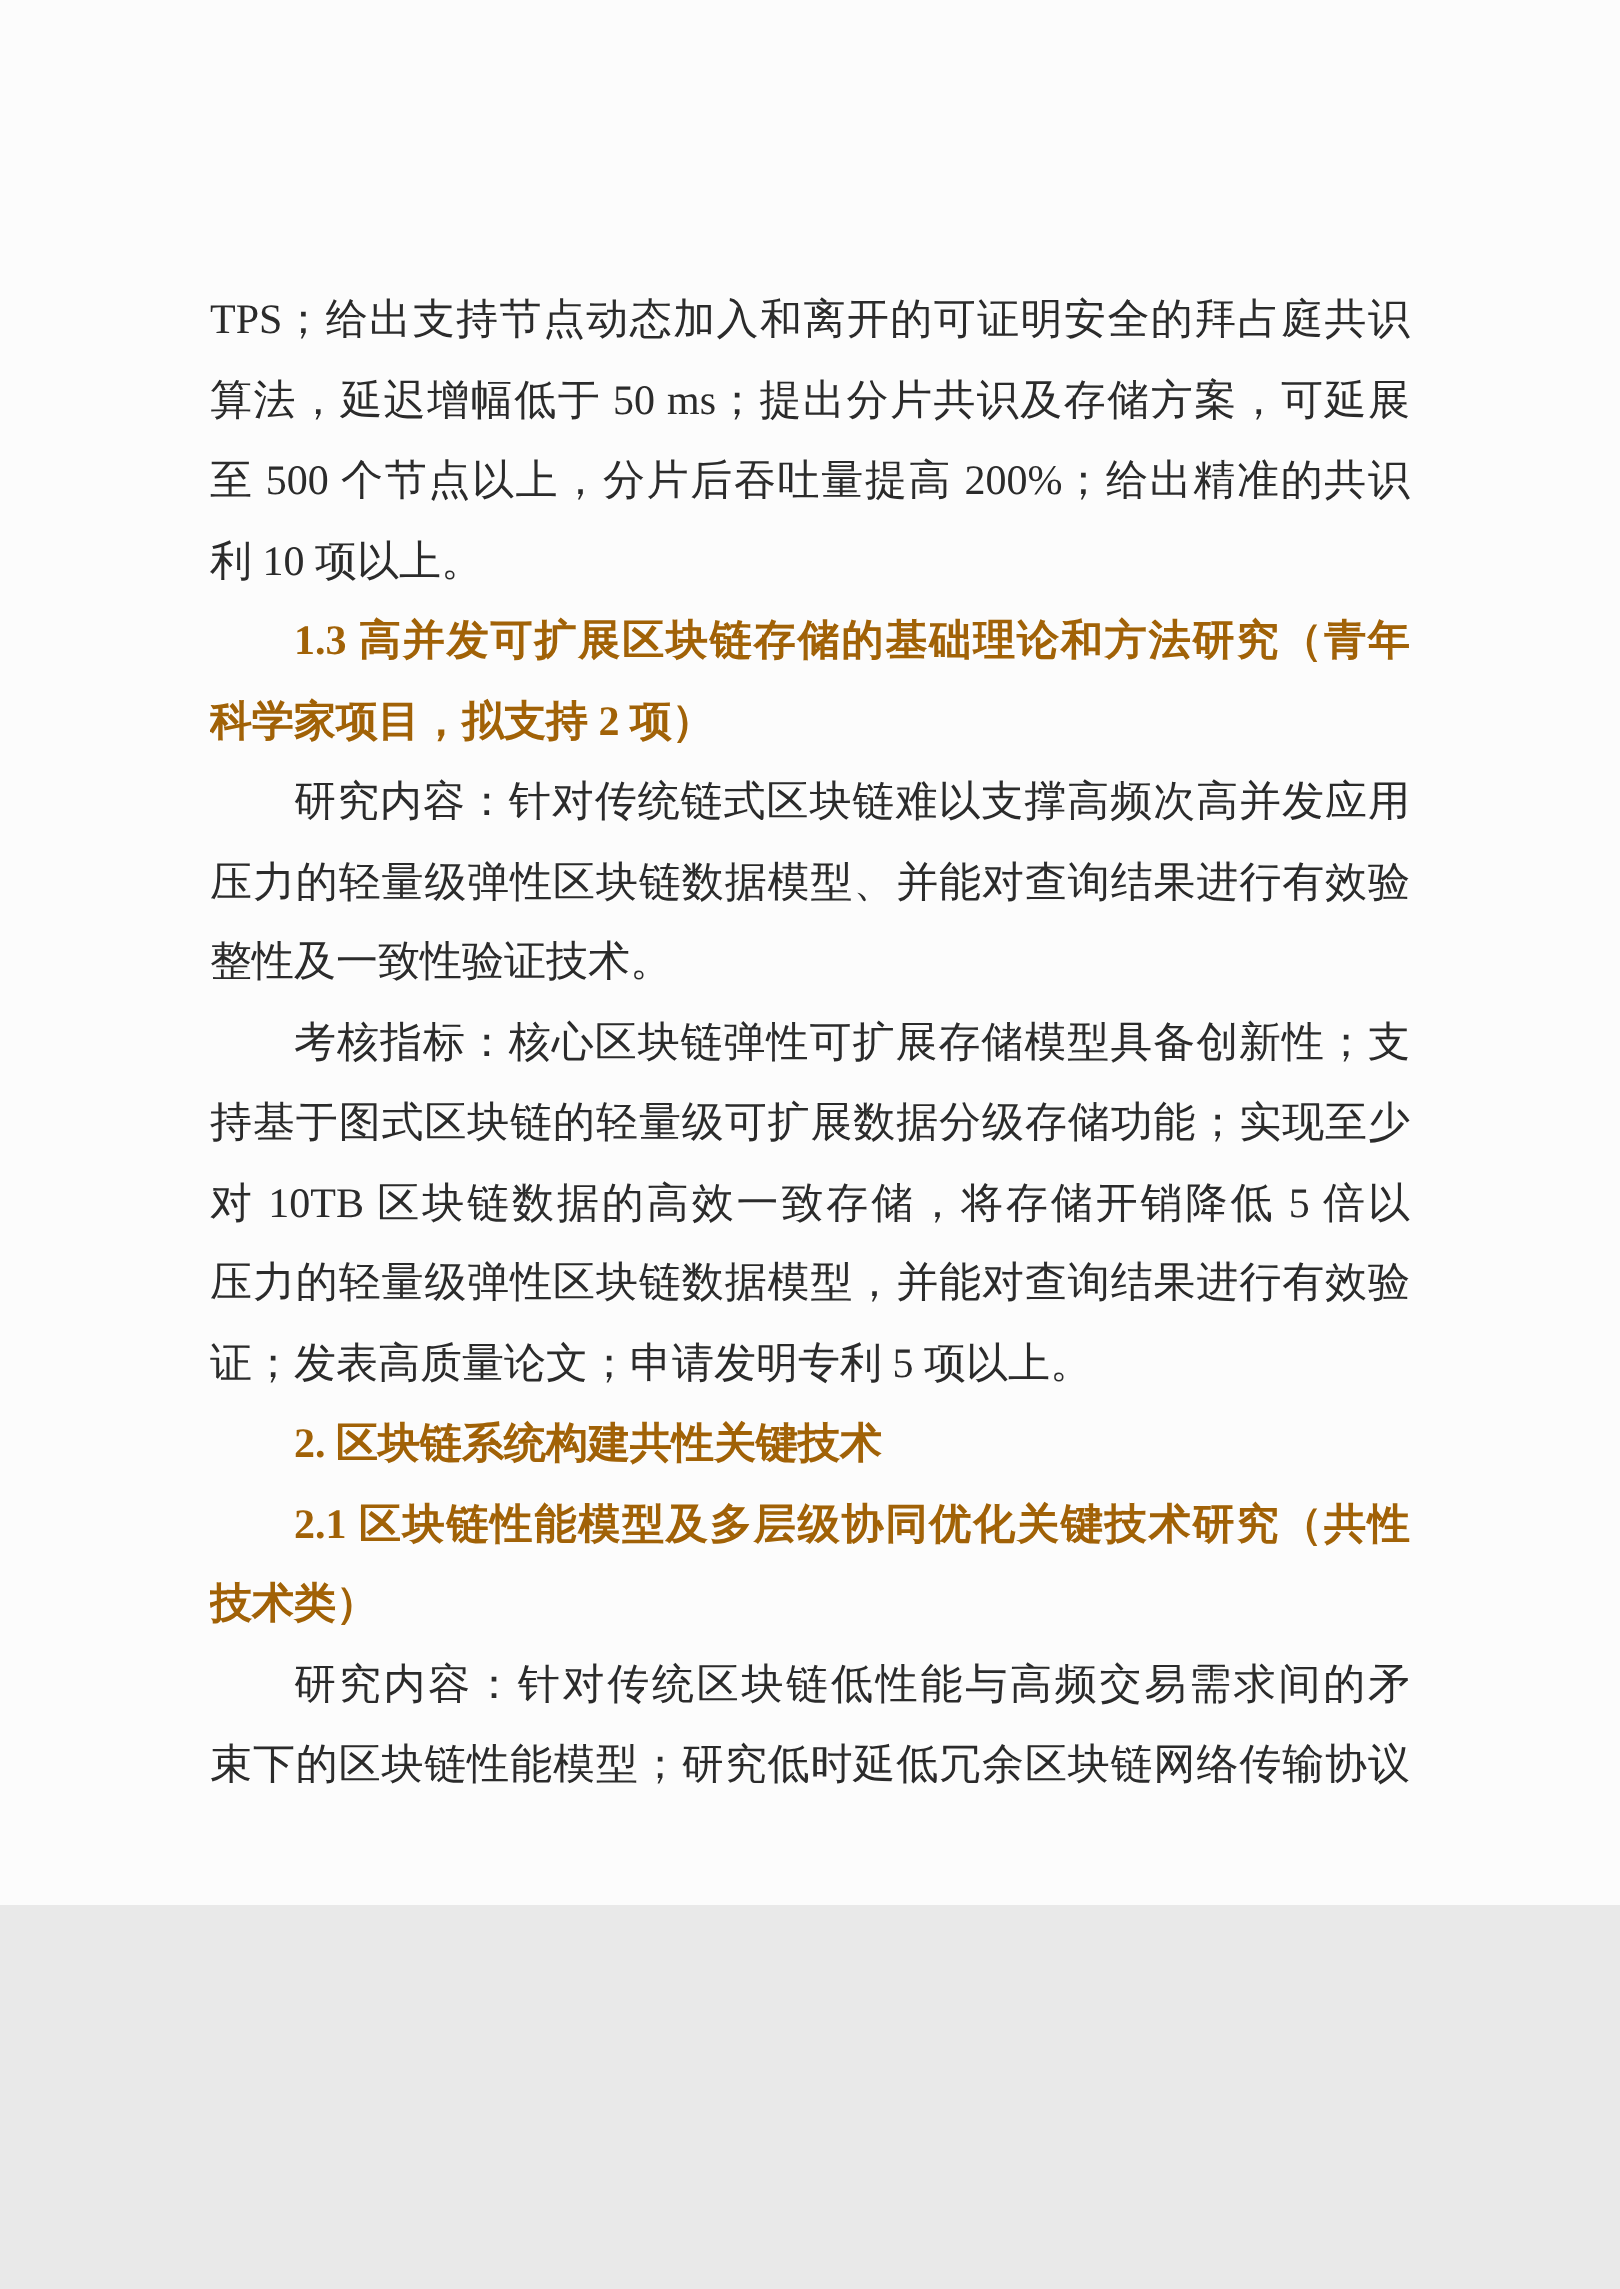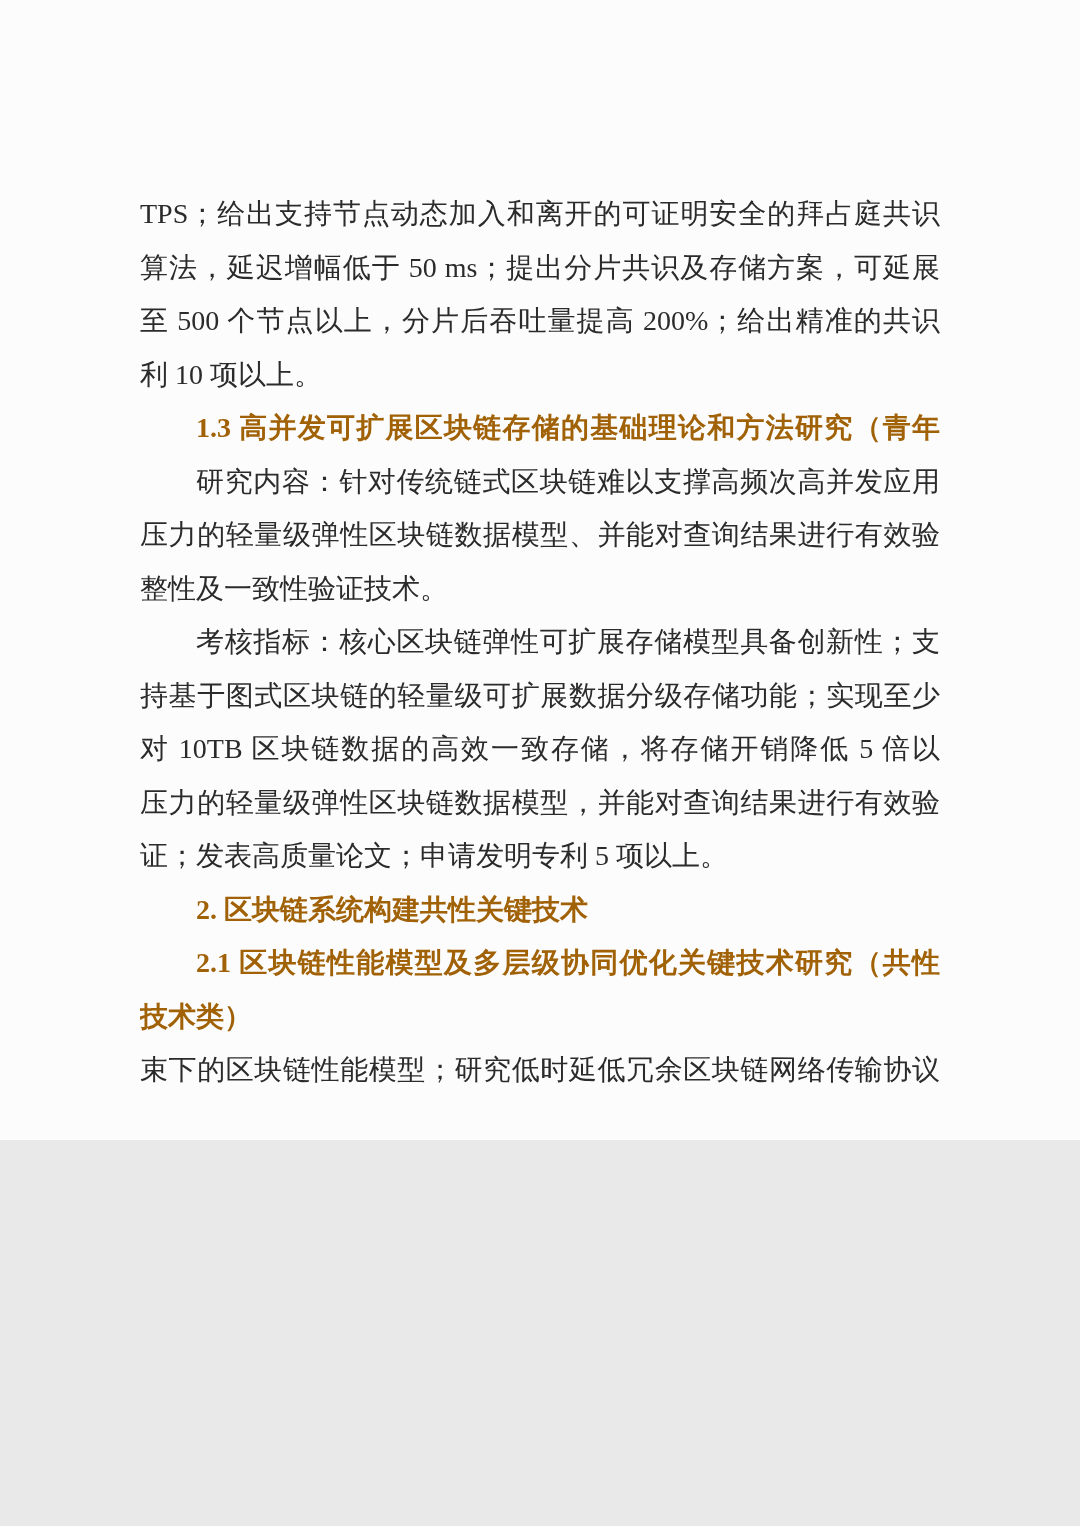--- a/index.html
+++ b/index.html
@@ -4,21 +4,21 @@
 <style>
   * { margin: 0; padding: 0; box-sizing: border-box; }
 
   html, body {
     background: #e9e9e9;
   }
 
   .page {
     position: relative;
     width: 1080px;
-    height: 1140px;
+    height: 1270px;
     margin: 0 auto;
     background: #fcfcfc;
     font-family: "Liberation Serif", "DejaVu Serif", serif;
     overflow: hidden;
   }
 
   .doc-body {
     position: absolute;
     left: 140px;
     top: 187px;
@@ -67,27 +67,29 @@
 </head>
 <body>
 
 <div class="page">
   <div class="doc-body">
       <div class="line fill">TPS；给出支持节点动态加入和离开的可证明安全的拜占庭共识</div>
       <div class="line fill">算法，延迟增幅低于 50 ms；提出分片共识及存储方案，可延展</div>
       <div class="line fill">至 500 个节点以上，分片后吞吐量提高 200%；给出精准的共识</div>
       <div class="line end">利 10 项以上。</div>
       <div class="line bold indent fill">1.3 高并发可扩展区块链存储的基础理论和方法研究（青年</div>
+      <div class="line bold end">科学家项目，拟支持 2 项）</div>
       <div class="line indent fill">研究内容：针对传统链式区块链难以支撑高频次高并发应用</div>
       <div class="line fill">压力的轻量级弹性区块链数据模型、并能对查询结果进行有效验</div>
       <div class="line end">整性及一致性验证技术。</div>
       <div class="line indent fill">考核指标：核心区块链弹性可扩展存储模型具备创新性；支</div>
       <div class="line fill">持基于图式区块链的轻量级可扩展数据分级存储功能；实现至少</div>
       <div class="line fill">对 10TB 区块链数据的高效一致存储，将存储开销降低 5 倍以上；</div>
       <div class="line fill">压力的轻量级弹性区块链数据模型，并能对查询结果进行有效验</div>
       <div class="line end">证；发表高质量论文；申请发明专利 5 项以上。</div>
       <div class="line bold indent end">2. 区块链系统构建共性关键技术</div>
       <div class="line bold indent fill">2.1 区块链性能模型及多层级协同优化关键技术研究（共性</div>
       <div class="line bold end">技术类）</div>
+      <div class="line indent fill">研究内容：针对传统区块链低性能与高频交易需求间的矛</div>
       <div class="line fill">束下的区块链性能模型；研究低时延低冗余区块链网络传输协议</div>
     </div>
   <div class="footer">— 4 —</div>
 </div>
 
 </body></html>

